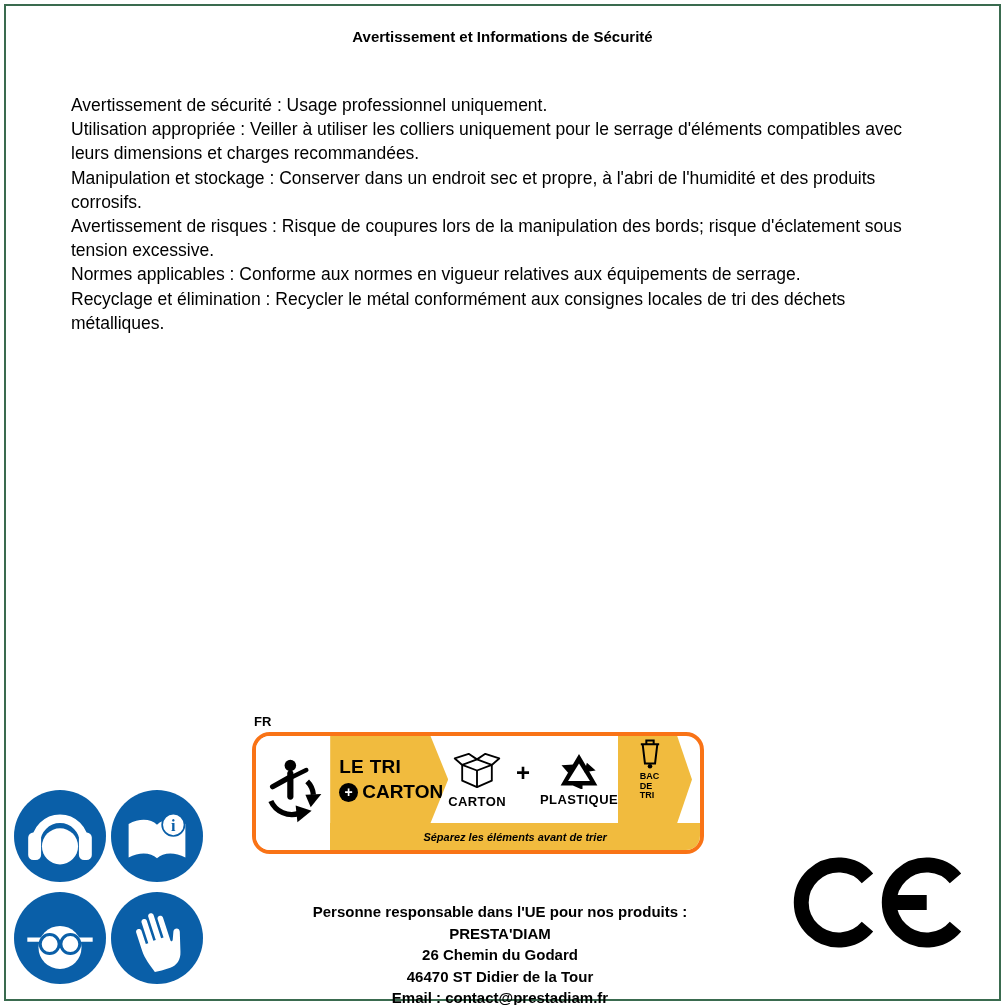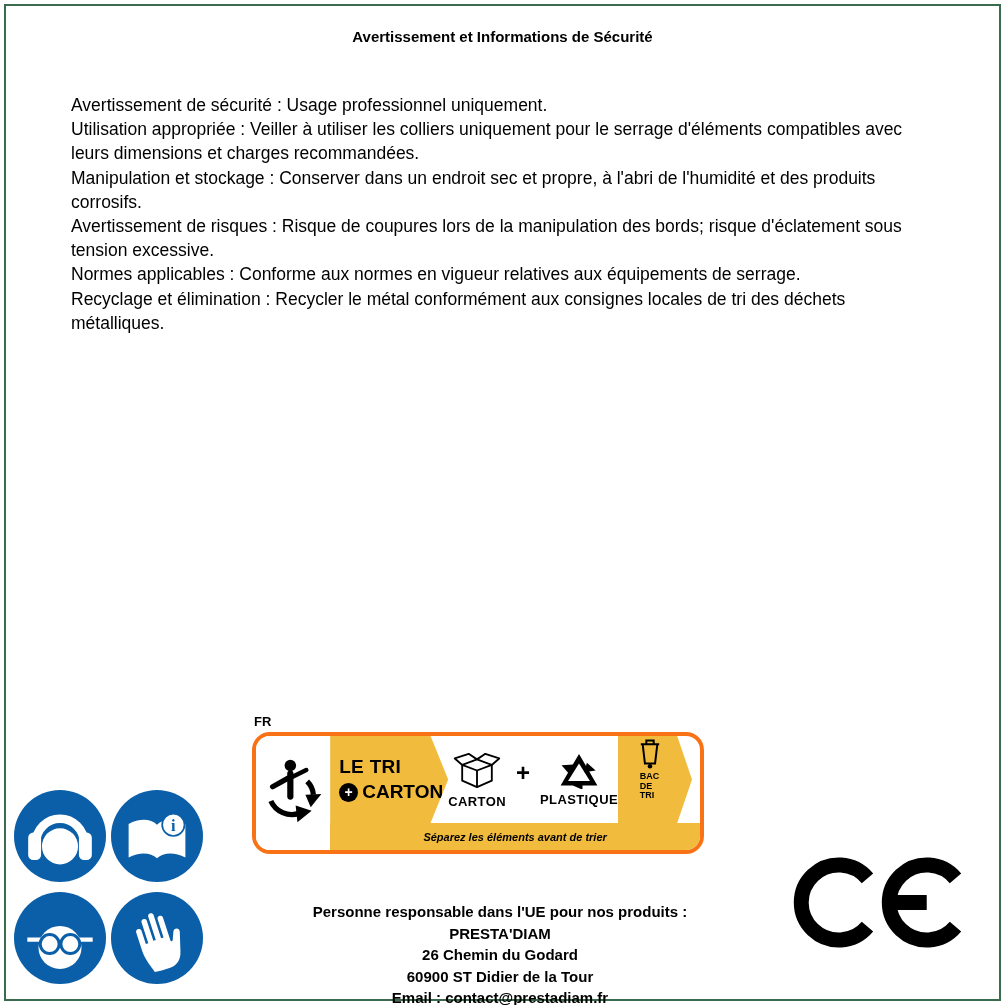--- a/index.html
+++ b/index.html
@@ -240,21 +240,21 @@
         </div>
         <div class="tri-band">Séparez les éléments avant de trier</div>
       </div>
     </div>
   </div>
 
   <div class="responsible">
     <div>Personne responsable dans l'UE pour nos produits :</div>
     <div>PRESTA'DIAM</div>
     <div>26 Chemin du Godard</div>
-    <div>60900 ST Didier de la Tour</div>
+    <div>46470 ST Didier de la Tour</div>
     <div>Email : contact@prestadiam.fr</div>
   </div>
 
   <div class="ce-mark">
     <svg viewBox="0 0 185 105">
       <path d="M77.4 27.4 A39 39 0 1 0 77.4 77.6" fill="none" stroke="#000" stroke-width="15.5"></path>
       <path d="M168.9 27.4 A39 39 0 1 0 168.9 77.6" fill="none" stroke="#000" stroke-width="15.5"></path>
       <path d="M106 52.5 H139" stroke="#000" stroke-width="15.5"></path>
     </svg>
   </div>

